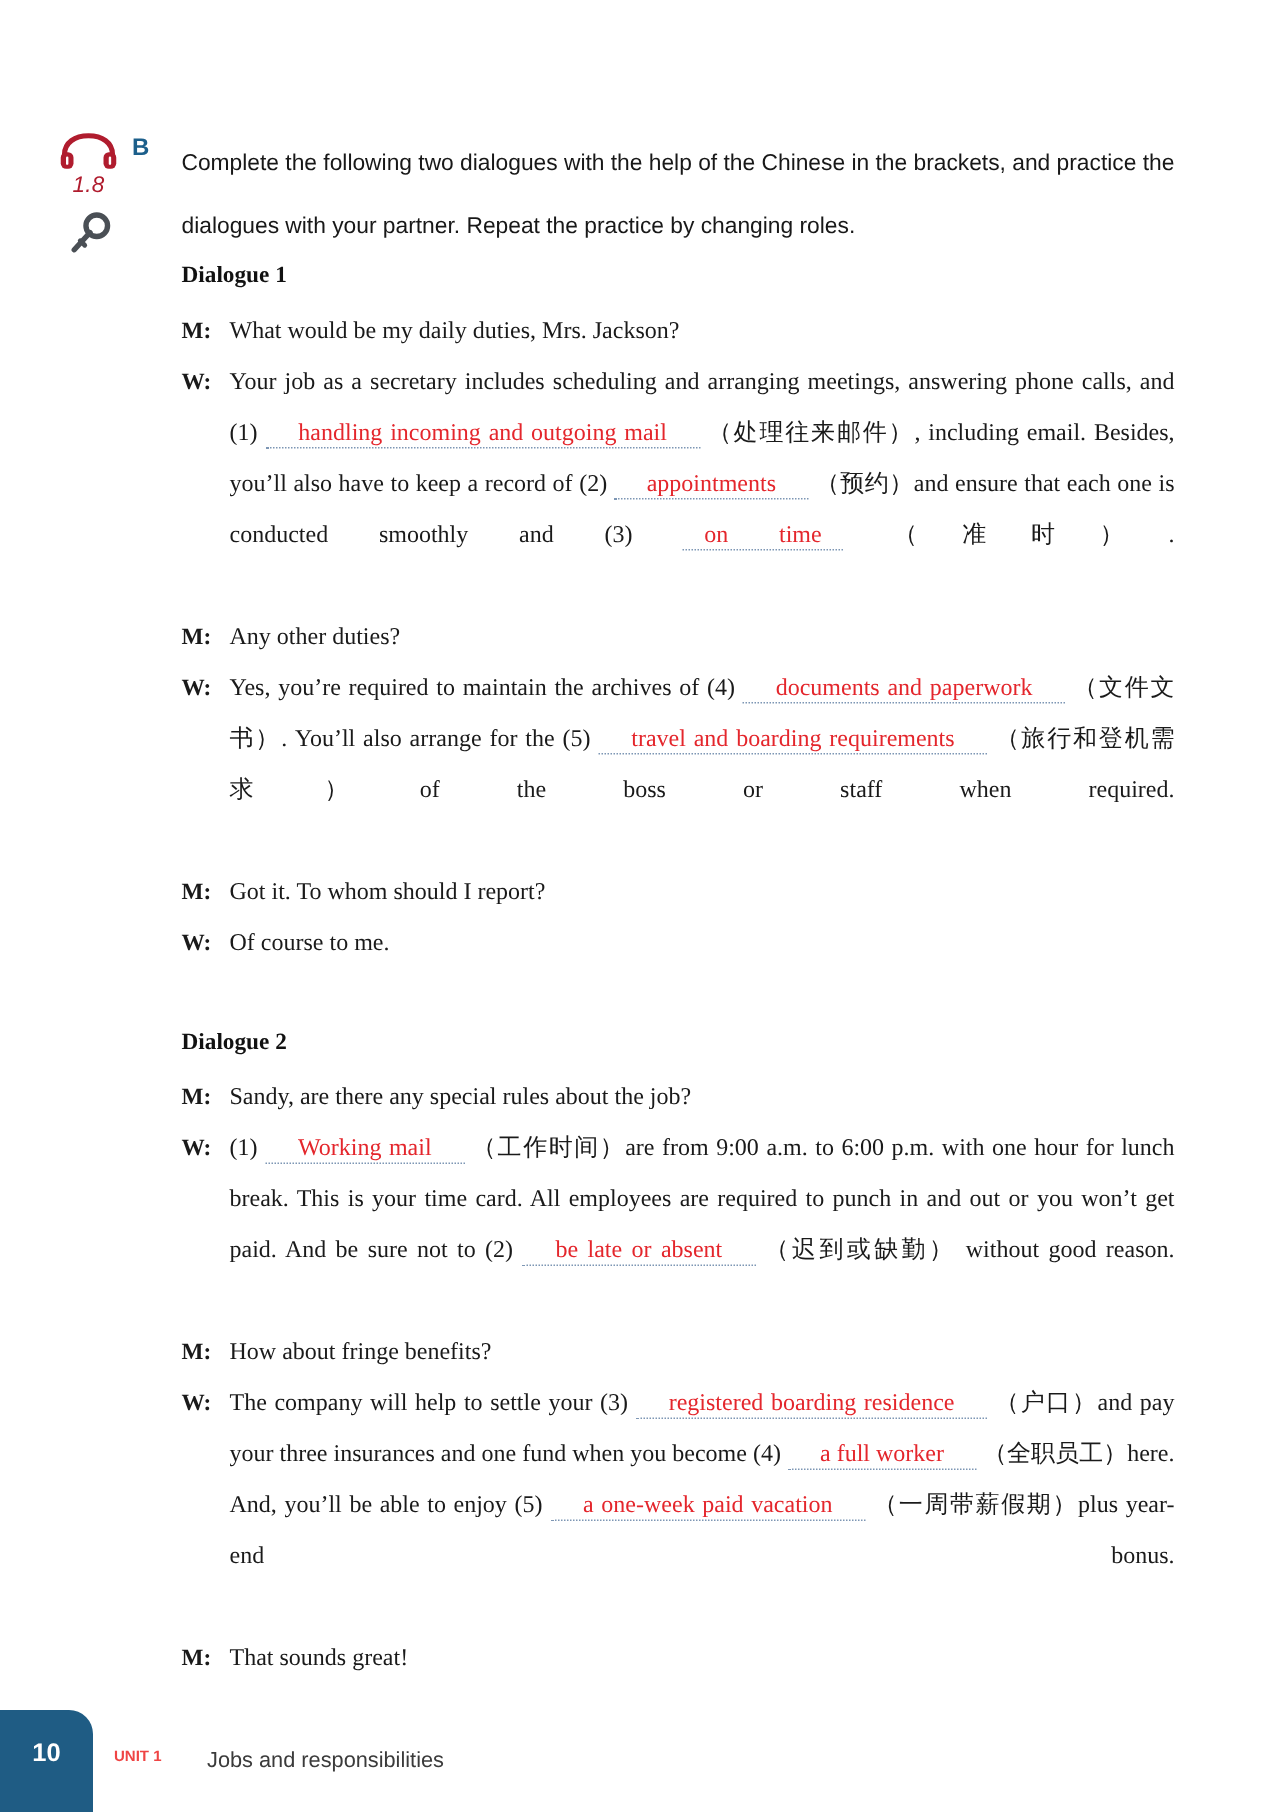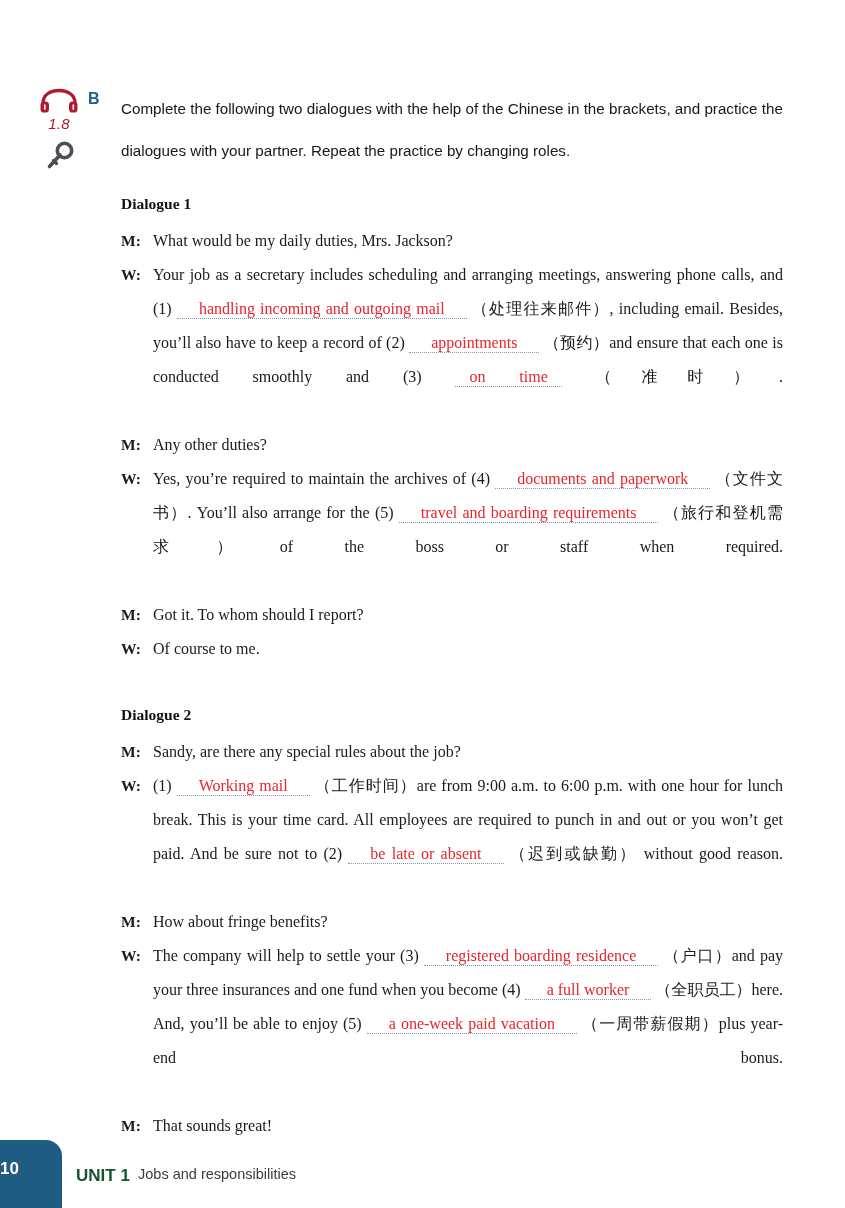--- a/index.html
+++ b/index.html
@@ -70,21 +70,21 @@
     font-size: 15.2px;
     line-height: 42px;
     color: #181818;
     text-align: left;
   }
 
   
   .content {
     position: absolute;
     left: 121px;
-    top: 194px;
+    top: 174px;
     width: 662px;
   }
   .dlg-title {
     font-family: "Liberation Serif", serif;
     font-weight: bold;
     font-size: 15.5px;
     line-height: 20px;
     margin: 0 0 10px 0;
     color: #111;
   }
@@ -140,33 +140,34 @@
     width: 62px;
     height: 68px;
     background: #1f5c84;
     border-top-right-radius: 16px;
   }
   .page-num {
     position: absolute;
     left: 0;
     top: 19px;
     width: 62px;
+    text-align: center;
     font-family: "Liberation Sans", sans-serif;
     font-weight: bold;
     font-size: 17px;
     color: #ffffff;
   }
   .foot-unit {
     position: absolute;
     left: 76px;
     top: 26px;
     font-family: "Liberation Sans", sans-serif;
     font-weight: bold;
-    font-size: 17px;
-    color: #14532d;
+    font-size: 10px;
+    color: #ef4444;
   }
   .foot-title {
     position: absolute;
     left: 138px;
     top: 26px;
     font-family: "Liberation Sans", sans-serif;
     font-size: 14.5px;
     color: #3b3b3b;
   }
 </style>

